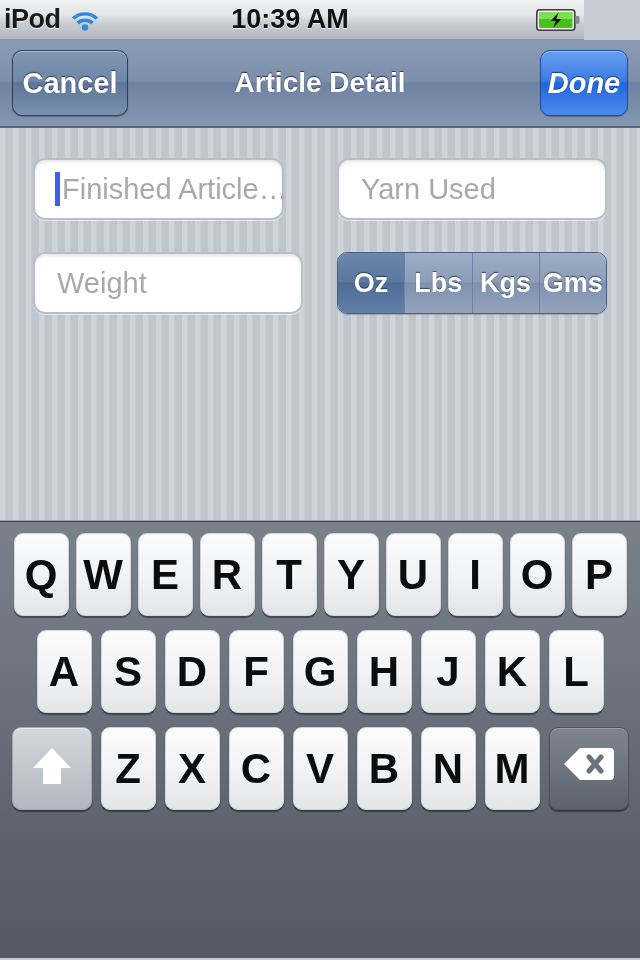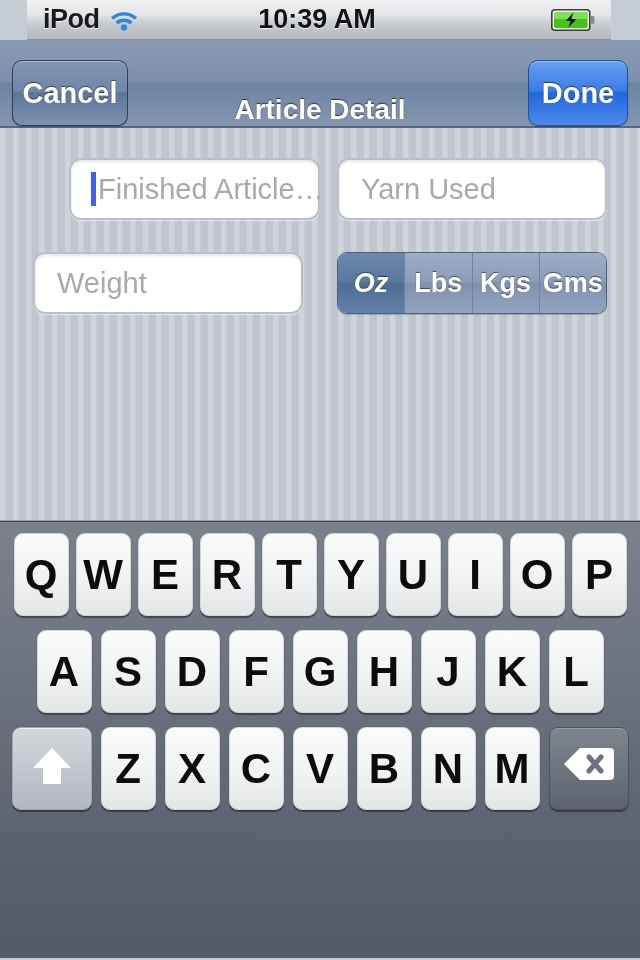--- a/index.html
+++ b/index.html
@@ -20,23 +20,22 @@
   }
 
   
   #status-bar {
     position: relative;
     height: 40px;
     width: 584px;
     background: linear-gradient(to bottom, #f0f1f2 0%, #e3e5e8 38%, #c9ccd1 60%, #b4b8be 100%);
     display: flex;
     align-items: center;
-    padding: 0 16px;
+    padding: 0 4px;
     border-bottom: 1px solid #8f949b;
-    margin-left: 27px;
   }
   #status-left {
     display: flex;
     align-items: center;
     gap: 9px;
     flex: 0 0 auto;
   }
   .carrier-text {
     font-size: 27px;
     font-weight: bold;
@@ -68,21 +67,21 @@
 
   
   #nav-bar {
     position: relative;
     height: 88px;
     width: 640px;
     background: linear-gradient(to bottom,
       #8b9cb4 0%, #7c8fab 48%, #6e83a2 50%, #8497b0 100%);
     border-bottom: 2px solid #56677f;
     display: flex;
-    align-items: flex-end;
+    align-items: center;
     padding: 0 12px;
   }
   #nav-title {
     position: absolute;
     left: 0; right: 0;
     text-align: center;
     font-size: 28px;
     font-weight: bold;
     color: #ffffff;
     text-shadow: 0 -1px 1px rgba(30,40,55,0.85);
@@ -103,25 +102,26 @@
     cursor: pointer;
     border: 1px solid rgba(35,50,75,0.85);
     box-shadow: inset 0 1px 0 rgba(255,255,255,0.35), 0 1px 1px rgba(0,0,0,0.25);
   }
   #cancel-btn {
     width: 116px;
     height: 66px;
     background: linear-gradient(to bottom, #8296b3 0%, #6f87a9 47%, #5d7697 50%, #7b91af 100%);
   }
   #done-btn {
-    width: 100px;
+    width: 88px;
     height: 66px;
     margin-left: auto;
     background: linear-gradient(to bottom, #6a9ef0 0%, #3a7ce4 47%, #1f66de 50%, #4f8bec 100%);
     border-color: #1d4f9e;
+    font-style: italic;
   }
 
   
   #content {
     position: relative;
     height: 393px;
     width: 640px;
     background-color: #c3c9d1;
     background-image: repeating-linear-gradient(
       to right,
@@ -149,21 +149,21 @@
     white-space: nowrap;
   }
   .caret {
     width: 5px;
     height: 34px;
     background: #3e5ef0;
     margin-right: 2px;
     flex: 0 0 auto;
   }
 
-  #field-article { left: 33px;  top: 30px; width: 251px; height: 62px; margin-left: 36px; }
+  #field-article { left: 33px;  top: 30px; width: 251px; height: 62px; }
   #field-yarn    { left: 337px; top: 30px; width: 270px; height: 62px; padding-left: 22px; }
   #field-weight  { left: 33px;  top: 124px; width: 270px; height: 62px; padding-left: 22px; }
 
   
   #segmented {
     position: absolute;
     left: 337px;
     top: 124px;
     width: 270px;
     height: 62px;
@@ -182,21 +182,20 @@
     font-weight: bold;
     color: #ffffff;
     text-shadow: 0 -1px 1px rgba(25,35,55,0.7);
     background: linear-gradient(to bottom, #9eadc4 0%, #8c9db8 48%, #7e91af 50%, #93a4bd 100%);
     border-left: 1px solid #6e82a1;
     cursor: pointer;
   }
   .seg:first-child { border-left: none; }
   .seg.selected {
     background: linear-gradient(to bottom, #6b86ab 0%, #567characters 0%, #5a769d 48%, #4c6a94 50%, #607da4 100%);
-    font-style: italic;
   }
   .seg.selected {
     background: linear-gradient(to bottom, #6c87ac 0%, #5b789f 48%, #4e6c95 50%, #6280a7 100%);
   }
 
   #hint-text {
     position: absolute;
     left: 0; right: 0;
     top: 222px;
     text-align: center;

